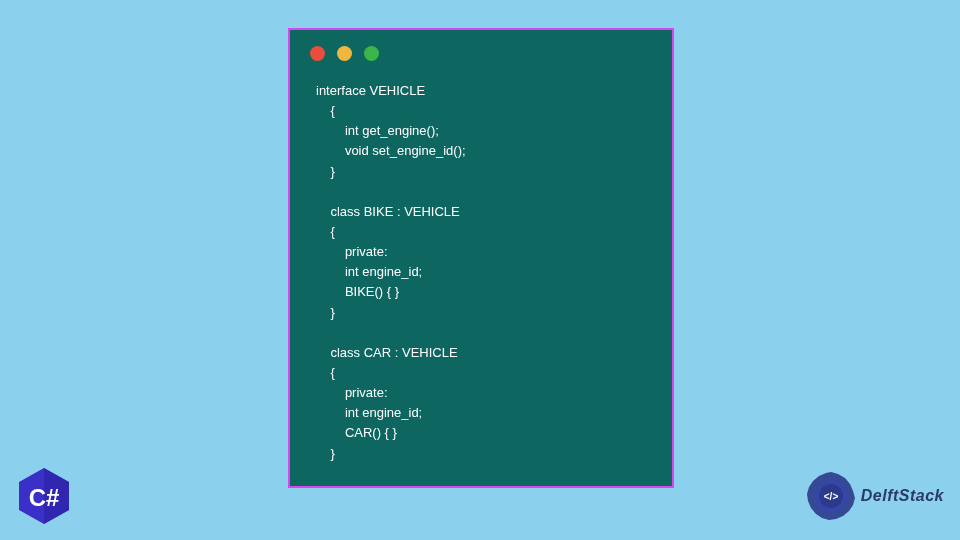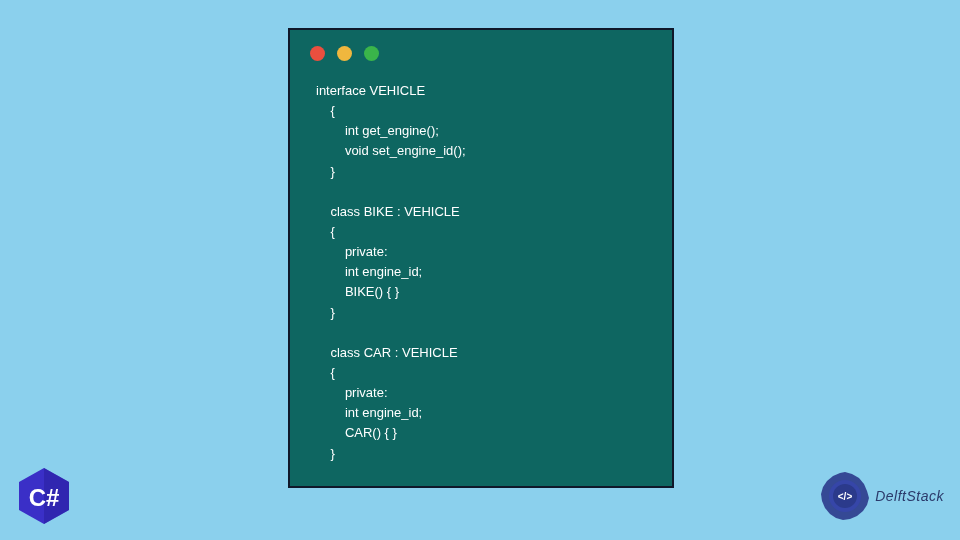--- a/index.html
+++ b/index.html
@@ -15,21 +15,21 @@
       position: relative;
       overflow: hidden;
     }
     .code-window {
       position: absolute;
       left: 288px;
       top: 28px;
       width: 386px;
       height: 460px;
       background: #0e6661;
-      border: 2px solid #0f172a;
+      border: 2px solid #d946ef;
     }
     .window-controls {
       display: flex;
       gap: 12px;
       padding: 16px 0 0 20px;
     }
     .control-dot {
       width: 15px;
       height: 15px;
       border-radius: 50%;
@@ -58,22 +58,22 @@
       bottom: 18px;
       display: flex;
       align-items: center;
       gap: 4px;
     }
     .delftstack-icon {
       width: 52px;
       height: 52px;
     }
     .delftstack-text {
-      font-size: 14px;
-      font-weight: normal;
+      font-size: 16px;
+      font-weight: bold;
       font-style: italic;
       color: #2b3a6b;
       letter-spacing: 0.5px;
     }
   </style>
 </head>
 <body>
 
 <div class="code-window">
   <div class="window-controls">

